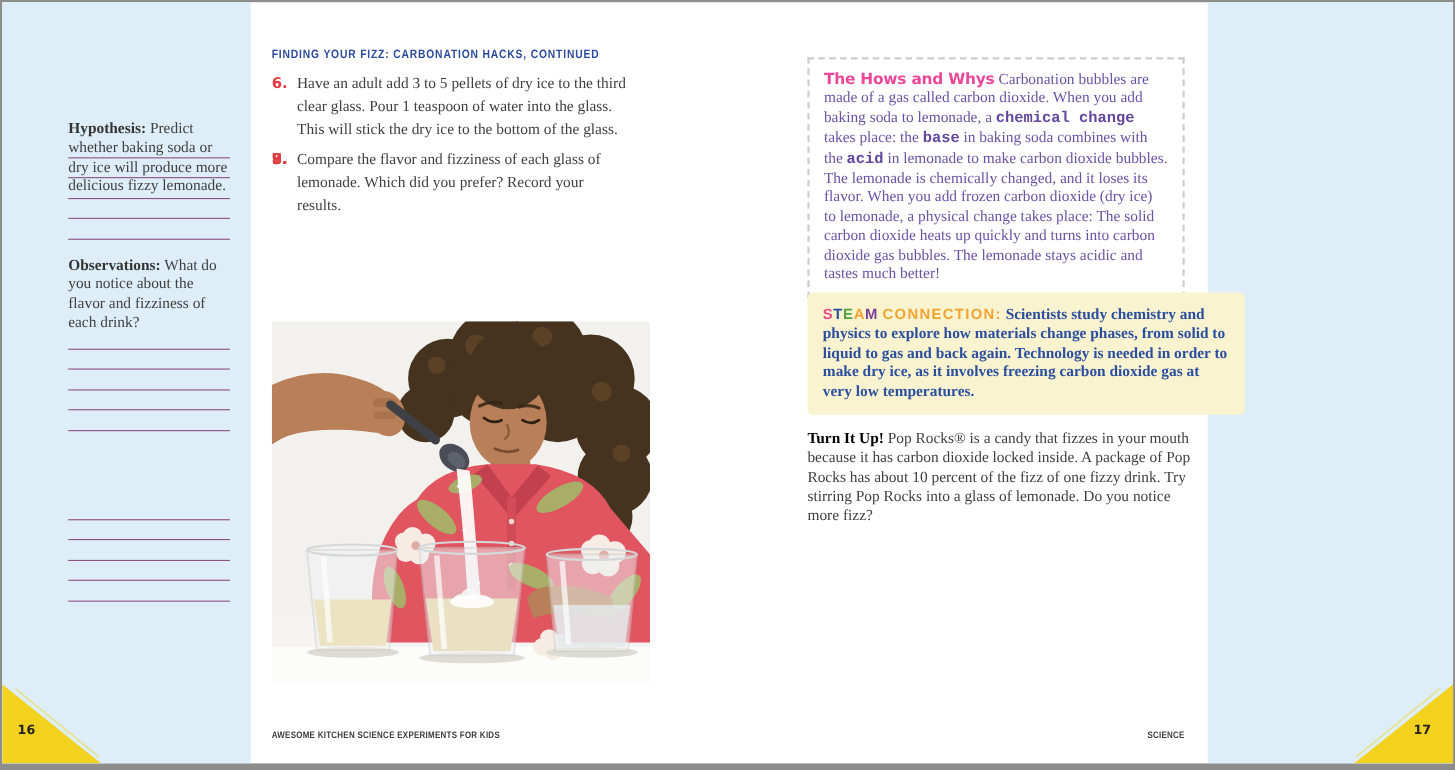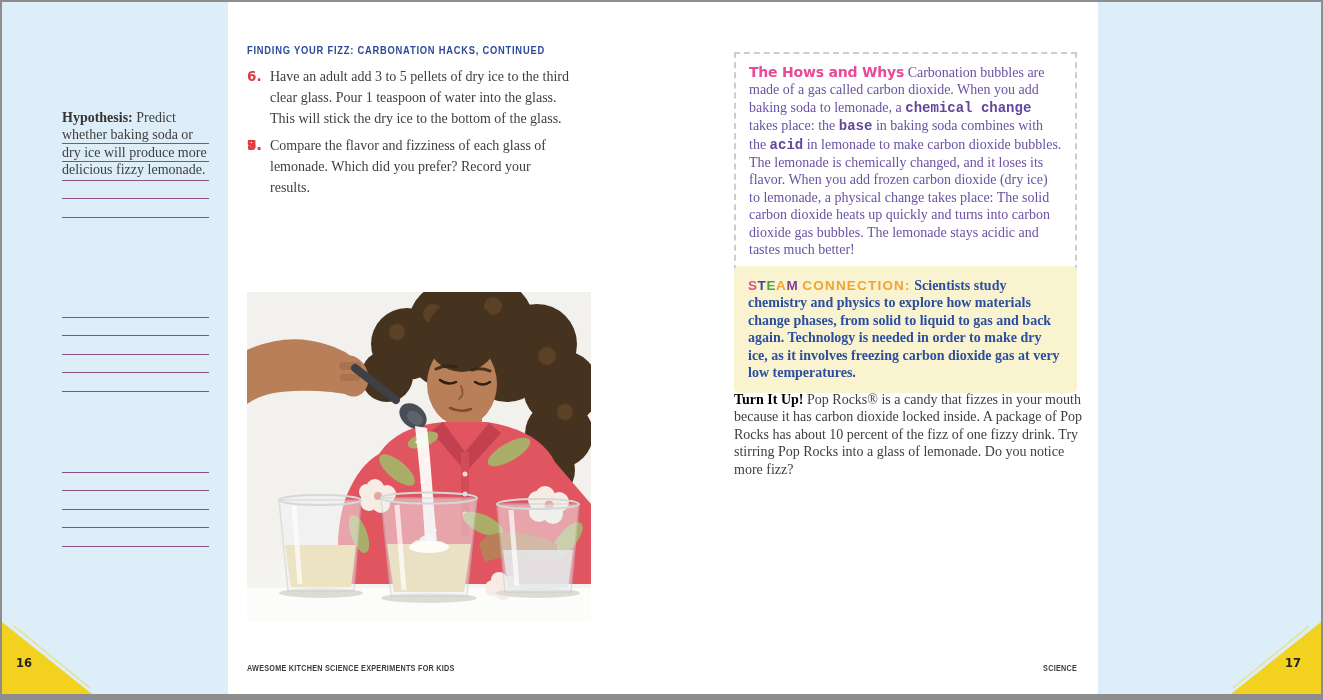--- a/index.html
+++ b/index.html
@@ -39,21 +39,21 @@
   
   .hows-box{
     position:absolute;left:732px;top:50px;width:343px;box-sizing:border-box;
     border:2px dashed #cdcdcd;padding:10px 13px 11px 13px;
     font-size:14px;line-height:17.4px;color:#6b51a3;
   }
   .hows-box b{color:#63479e;font-family:Liberation Mono, monospace;}
   .hows-title{font-family:"DejaVu Sans", sans-serif;font-weight:bold;font-size:14px;
     color:#ec4899;letter-spacing:-0.2px;}
   .steam-box{
-    position:absolute;left:732px;top:264px;width:343px;box-sizing:border-box;
+    position:absolute;left:732px;top:264px;width:398px;box-sizing:border-box;
     background:#faf3cf;border-radius:5px;padding:11px 14px 12px 14px;
     font-weight:bold;font-size:14px;line-height:17.4px;color:#2b4fa0;
   }
   .steam-head{font-family:"Liberation Sans", sans-serif;font-weight:bold;font-size:13.5px;letter-spacing:0.6px;}
   .steam-connection{color:#f2a432;margin-left:4px;letter-spacing:1.2px;}
   .turn{
     position:absolute;left:732px;top:389px;width:348px;
     font-size:14px;line-height:17.4px;color:#3f3e3e;
   }
   .turn b{color:#000000;}
@@ -90,20 +90,24 @@
     <span>Predict whether baking soda or dry ice will produce more delicious fizzy lemonade.</span>
   </div>
   <div class="rules" style="top:123px;">
     <div class="rule"></div>
     <div class="rule"></div>
     <div class="rule"></div>
     <div class="rule"></div>
     <div class="rule"></div>
   </div>
 
+  <div class="sidebar-sec" style="top:231px;">
+    <b>Observations:</b>
+    <span>What do you notice about the flavor and fizziness of each drink?</span>
+  </div>
   <div class="rules" style="top:297px;">
     <div class="rule"></div>
     <div class="rule"></div>
     <div class="rule"></div>
     <div class="rule"></div>
     <div class="rule"></div>
   </div>
 
   <div class="rules" style="top:452px;">
     <div class="rule"></div>

